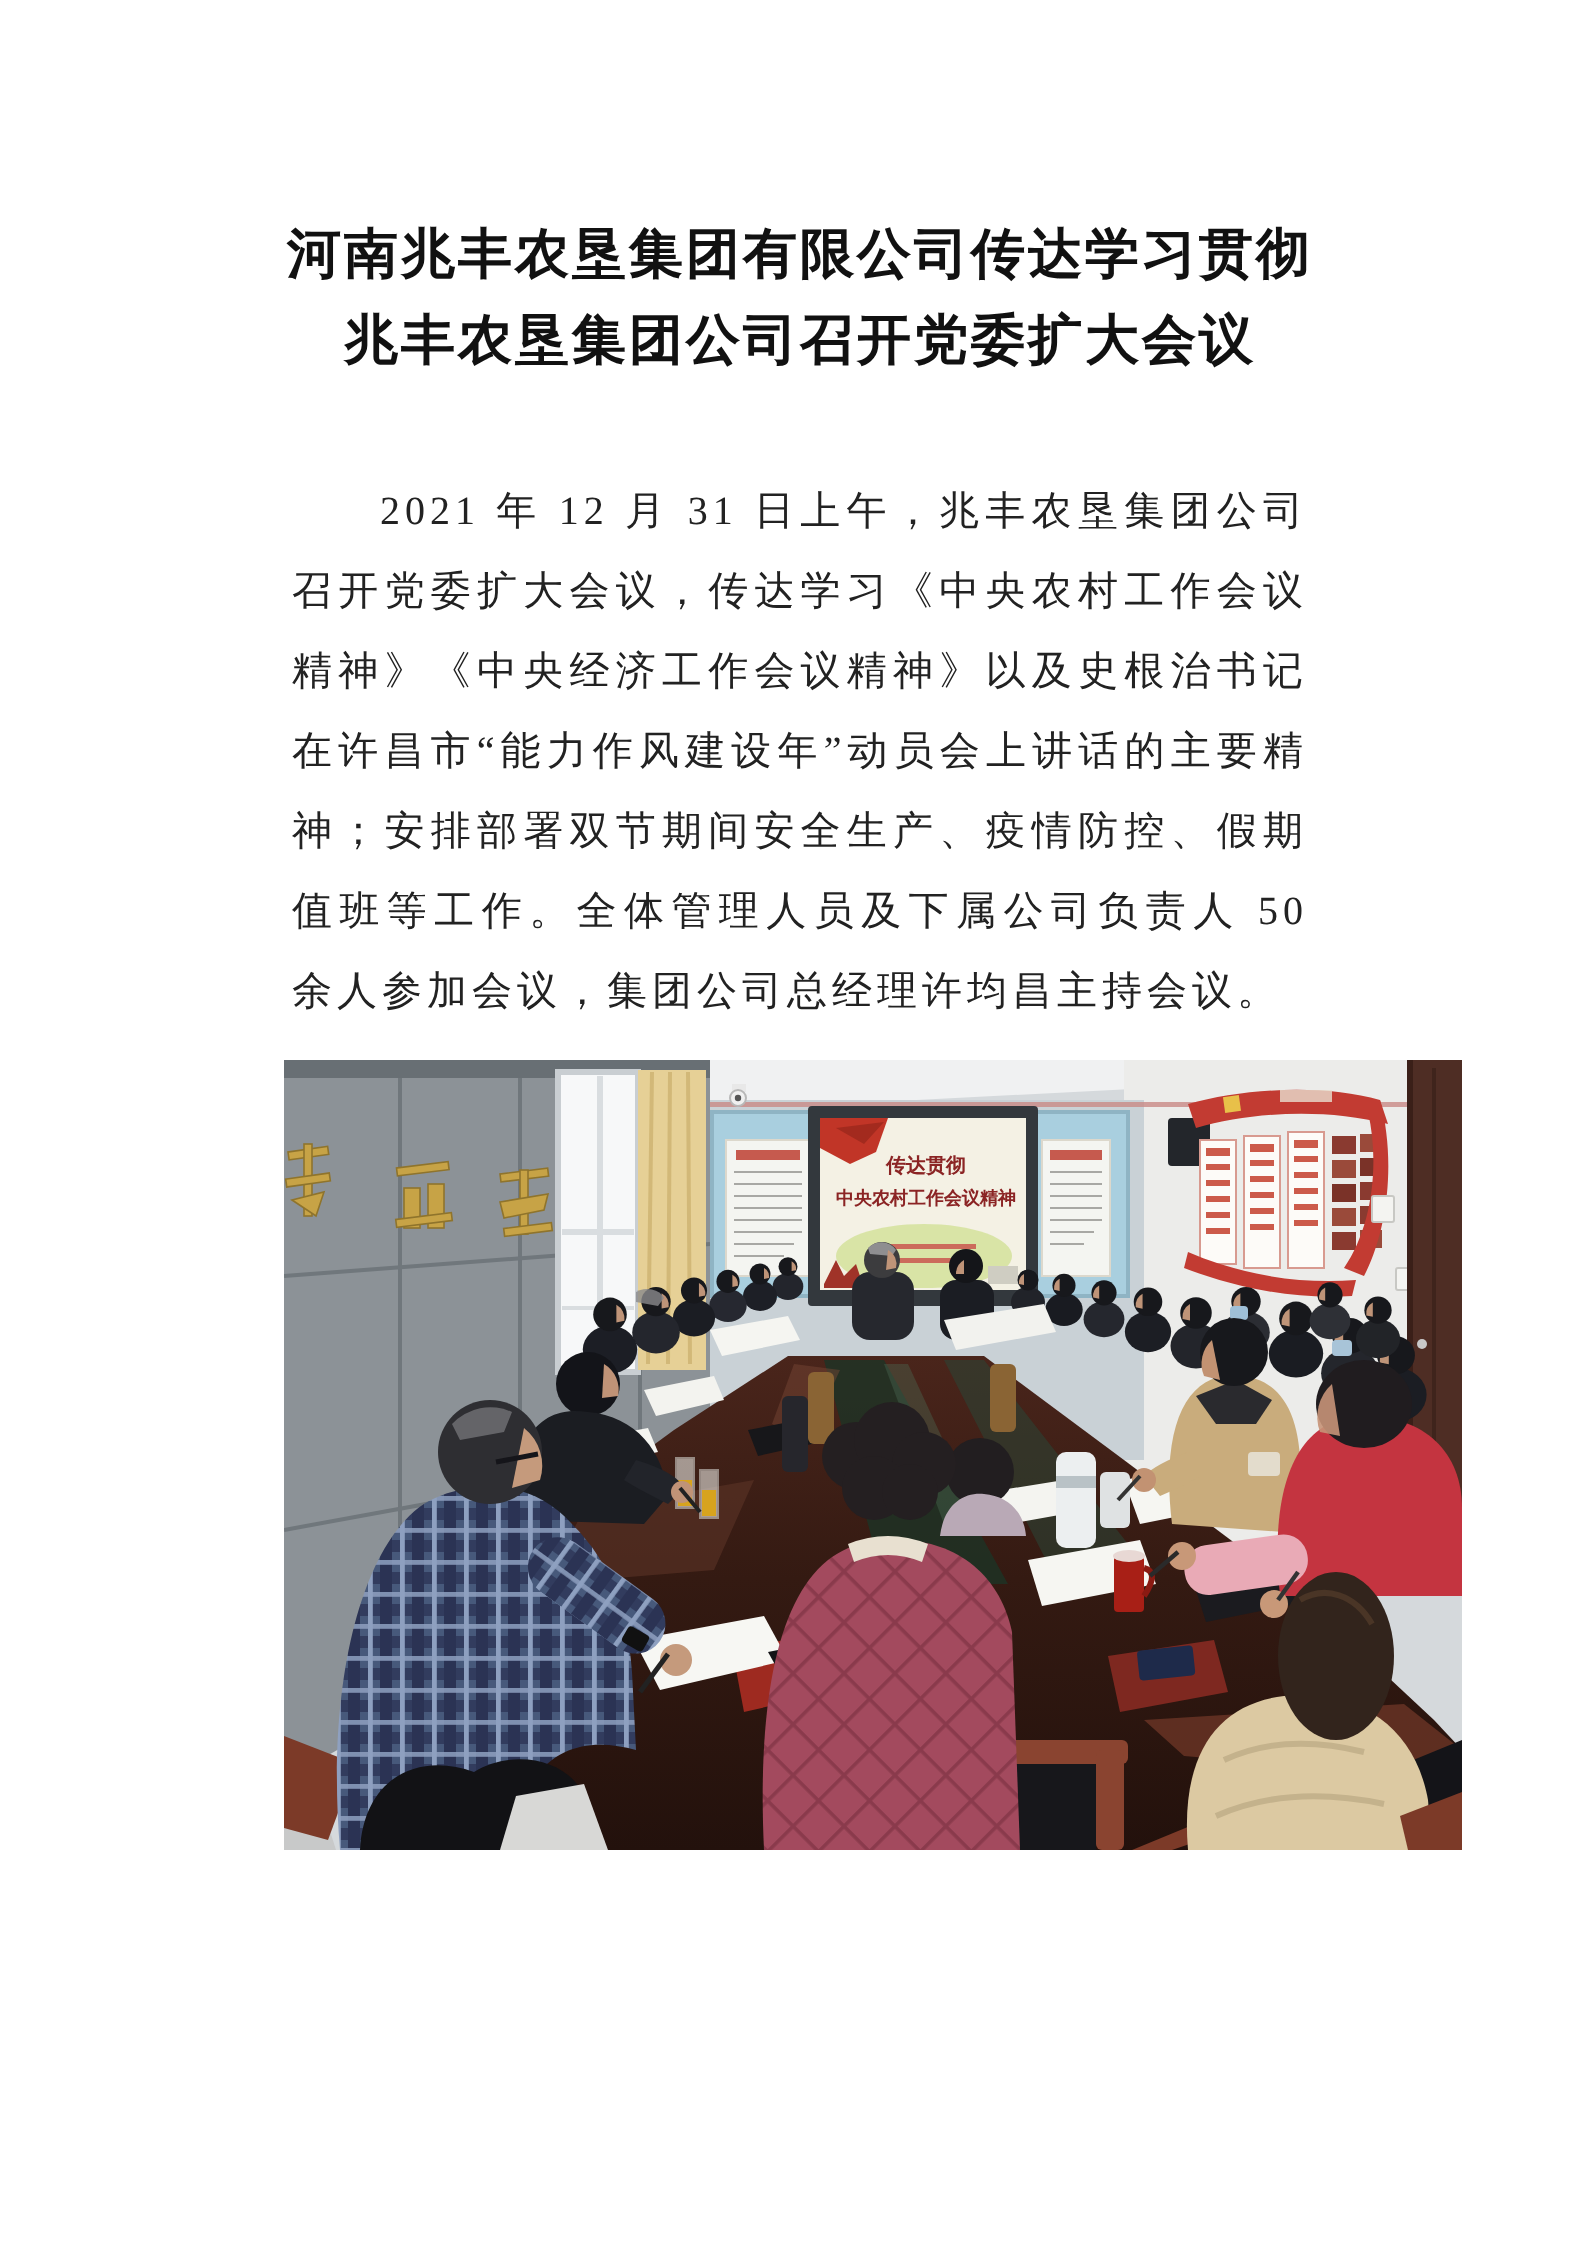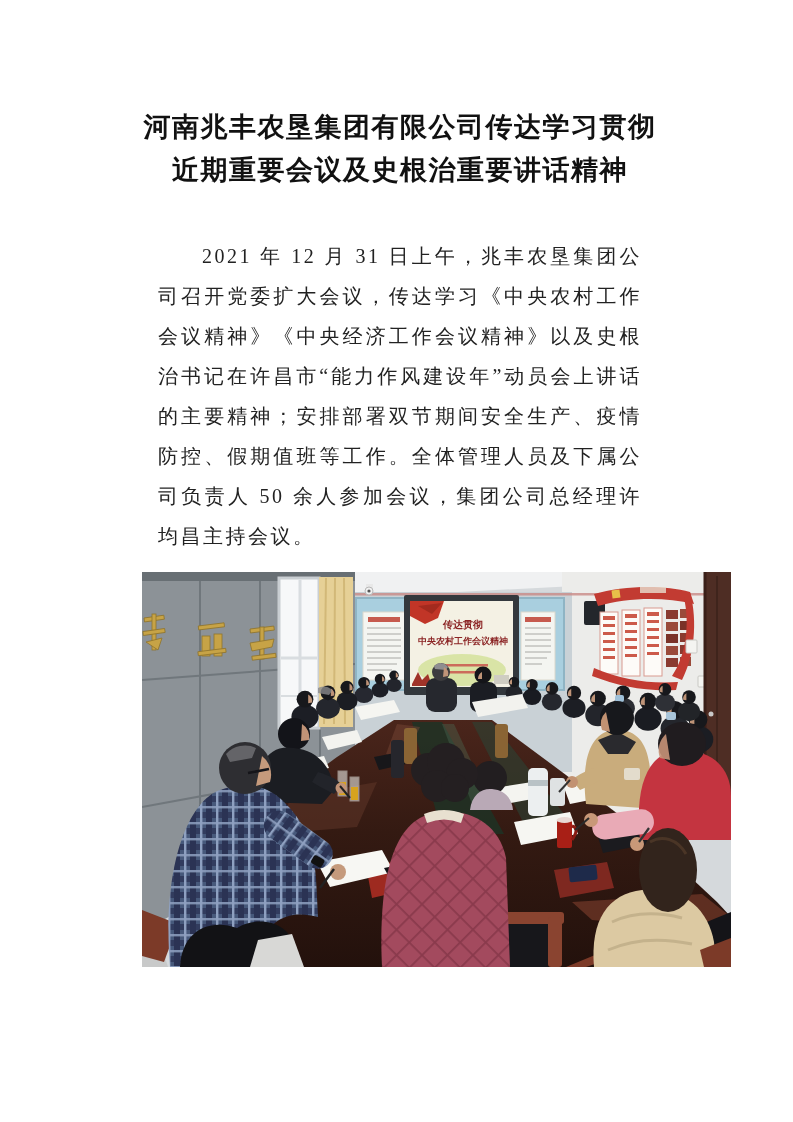--- a/index.html
+++ b/index.html
@@ -16,21 +16,21 @@
   h1.doc-title{
     margin:106px 0 0 0;
     text-align:center;
     font-size:27px;
     line-height:43px;
     font-weight:bold;
     letter-spacing:1.5px;
     color:#111;
   }
   p.body-text{
-    margin:16px;
+    margin:4px;
     font-size:20px;
     line-height:40px;
     text-align:justify;
     letter-spacing:2.5px;
     text-indent:2.2em;
     color:#222;
   }
   p.p1{margin-top:44px;}
   p.p2{margin-top:10px;}
   figure.photo{
@@ -40,21 +40,21 @@
     text-align:right;
   }
   figure.photo svg{display:block;width:589px;height:395px;}
 </style>
 </head>
 <body>
 
 <div class="page">
   <div class="content">
 
-    <h1 class="doc-title"><span>河南兆丰农垦集团有限公司传达学习贯彻</span><br><span>近期重要会议及史根治重要讲话精神</span></h1>
+    <h1 class="doc-title"><span>河南兆丰农垦集团有限公司传达学习贯彻</span><br><span>兆丰农垦集团公司召开党委扩大会议</span></h1>
 
     <p class="body-text p1">2021 年 12 月 31 日上午，兆丰农垦集团公司召开党委扩大会议，传达学习《中央农村工作会议精神》《中央经济工作会议精神》以及史根治书记在许昌市“能力作风建设年”动员会上讲话的主要精神；安排部署双节期间安全生产、疫情防控、假期值班等工作。全体管理人员及下属公司负责人 50 余人参加会议，集团公司总经理许均昌主持会议。</p>
 
     <figure class="photo">
       <svg viewBox="0 0 589 395" xmlns="http://www.w3.org/2000/svg">
         <defs>
           <pattern id="plaid" width="16" height="16" patternUnits="userSpaceOnUse">
             <rect width="16" height="16" fill="#47597b"></rect>
             <rect width="6" height="16" fill="#2b3354"></rect>
             <rect width="16" height="6" fill="#2b3354" opacity="0.75"></rect>

